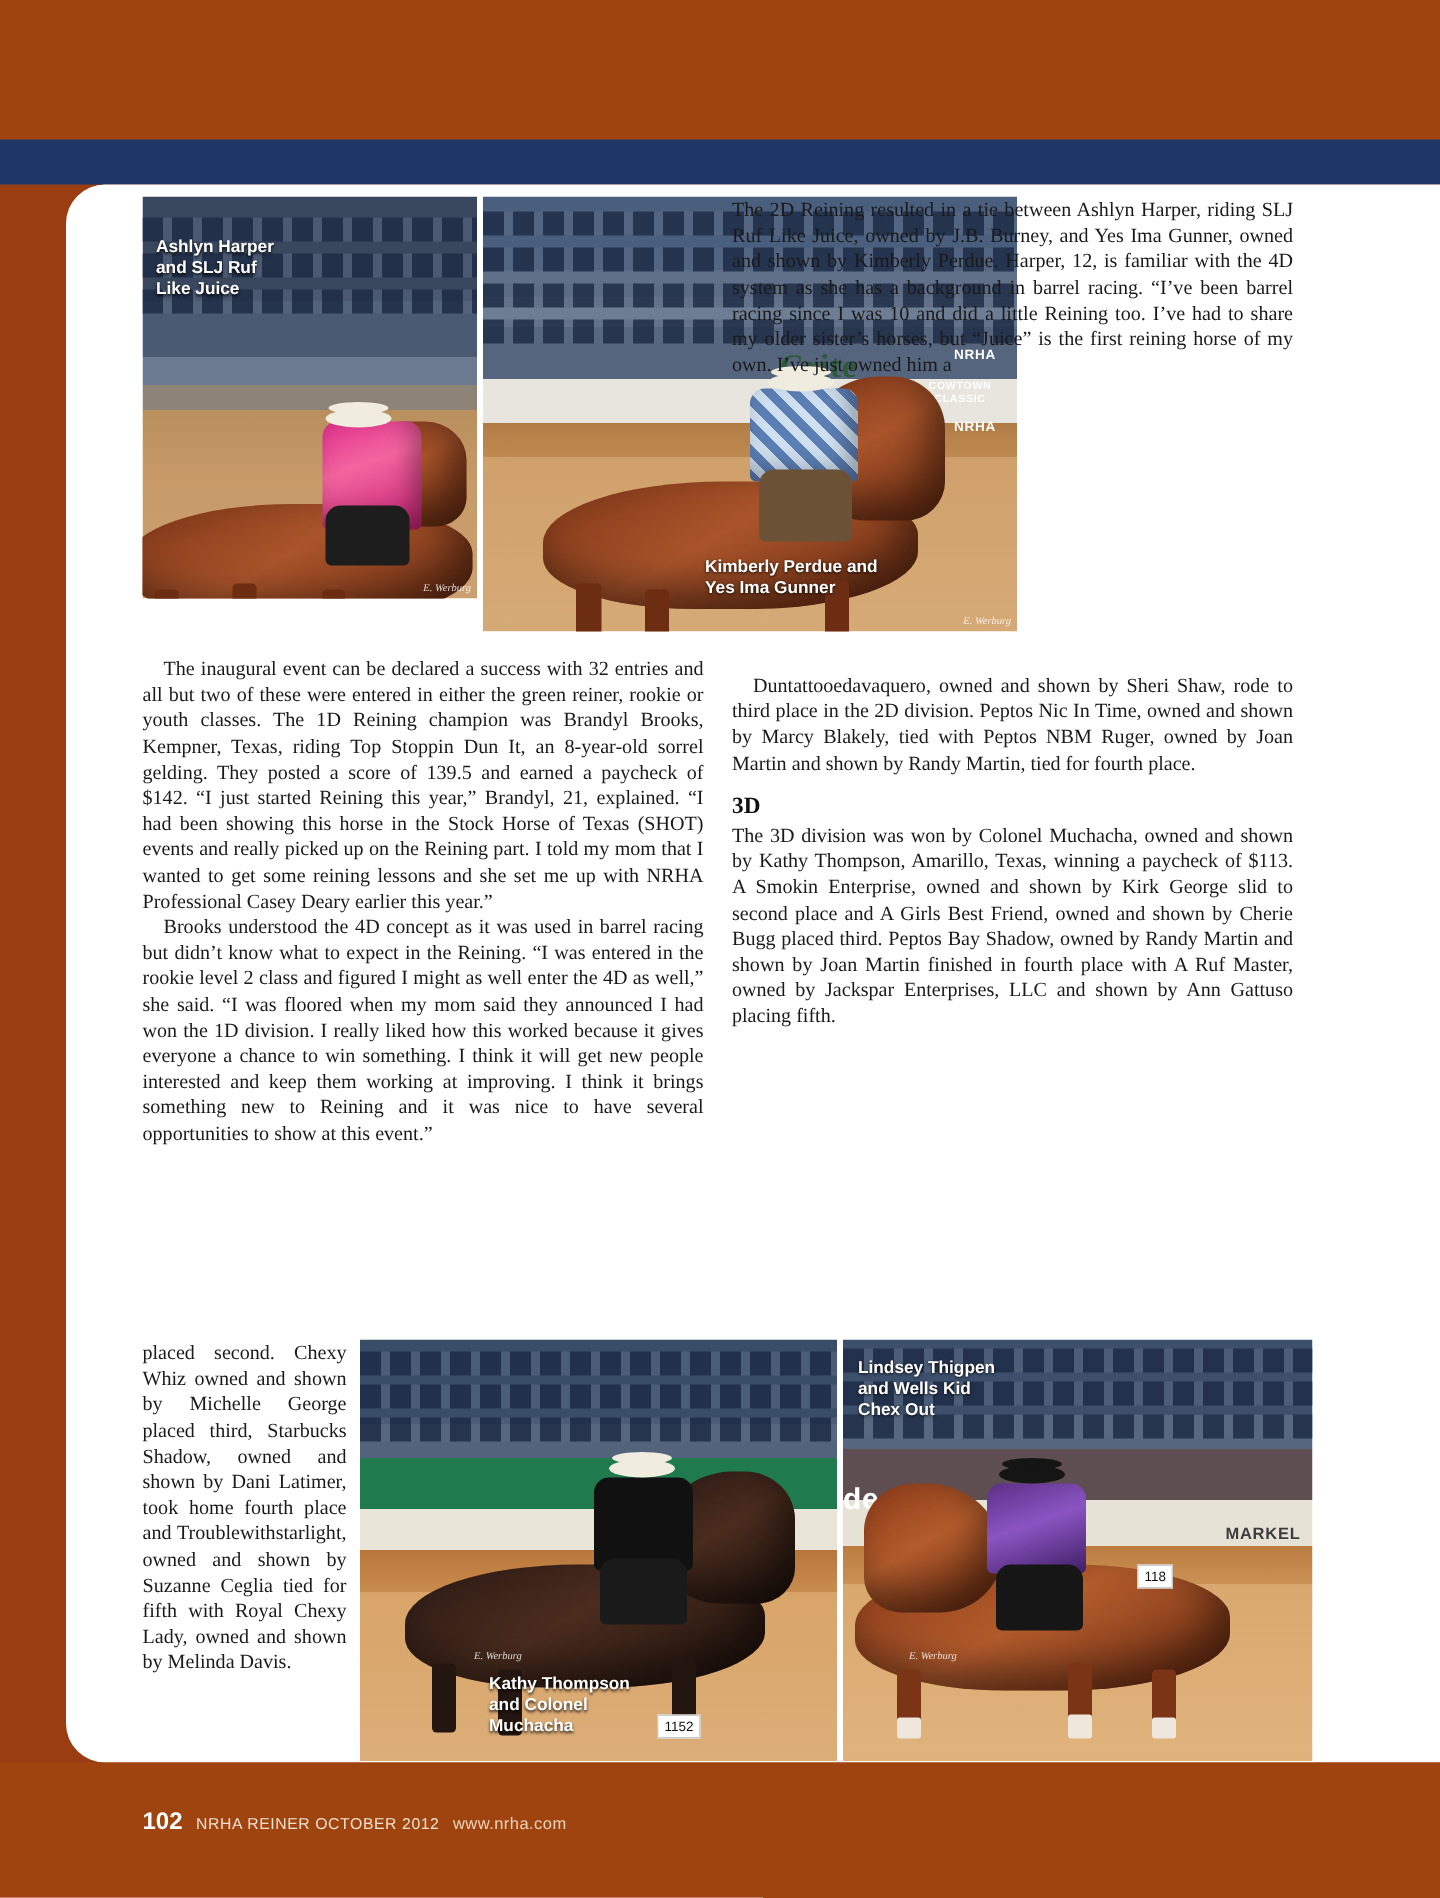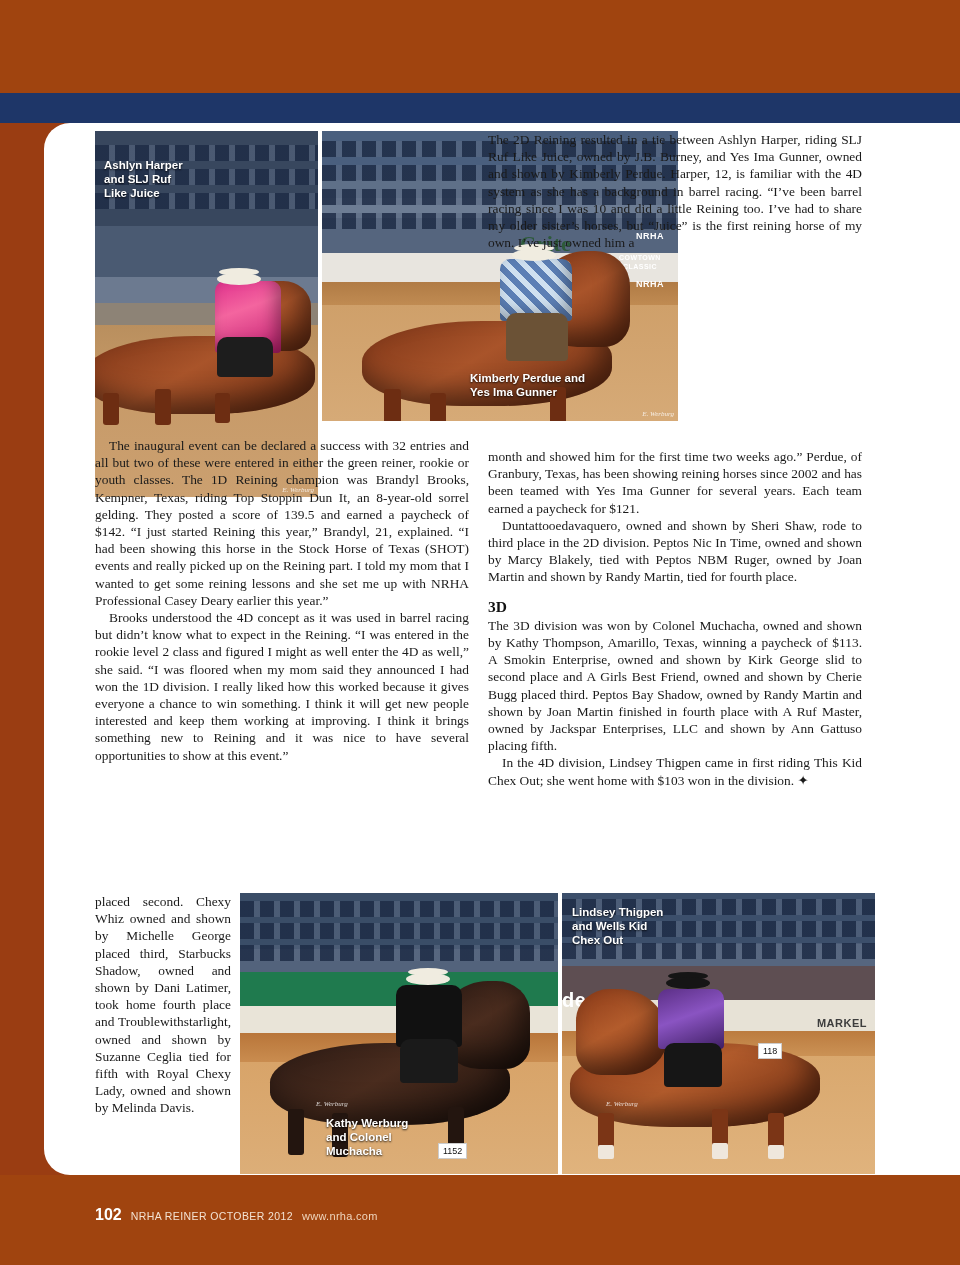--- a/index.html
+++ b/index.html
@@ -47,21 +47,21 @@
     position: absolute;
     left: 95px; top: 131px;
     width: 583px; height: 290px;
     display: flex;
     gap: 4px;
   }
   .photo {
     position: relative;
     overflow: hidden;
   }
-  .photo-a { width: 223px; height: 366px; }
+  .photo-a { width: 223px; height: 268px; }
   .photo-b { width: 356px; height: 290px; }
 
   
   .arena {
     position: absolute;
     inset: 0;
     background:
       linear-gradient(to bottom,
         #38475e 0%, #38475e 26%,
         #4a5a72 26%, #4a5a72 40%,
@@ -317,26 +317,24 @@
 Yes Ima Gunner</div>
     <div class="photog" style="right:4px; bottom:3px;">E. Werburg</div>
   </div>
 </div>
 
 <div class="col-right">
   <p style="text-indent:0;">The 2D Reining resulted in a tie between Ashlyn Harper, riding SLJ Ruf Like Juice, owned by J.B. Burney, and Yes Ima Gunner, owned and shown by Kimberly Perdue. Harper, 12, is familiar with the 4D system as she has a background in barrel racing. “I’ve been barrel racing since I was 10 and did a little Reining too. I’ve had to share my older sister’s horses, but “Juice” is the first reining horse of my own. I’ve just owned him a</p>
 </div>
 
 <div style="position:absolute; left:488px; top:448px; width:374px; font-size:13.4px; line-height:17.2px; text-align:justify; color:#1a1a1a;">
-  <p style="text-indent:0;">month and showed him for the first time two weeks ago.” Perdue, of Granbury, Texas, has been showing reining horses since 2002 and has been teamed with Yes Ima Gunner for several years. Each team earned a paycheck for $121.</p>
   <p>Duntattooedavaquero, owned and shown by Sheri Shaw, rode to third place in the 2D division. Peptos Nic In Time, owned and shown by Marcy Blakely, tied with Peptos NBM Ruger, owned by Joan Martin and shown by Randy Martin, tied for fourth place.</p>
   <div class="sec-spacer"></div>
   <h3 class="sec">3D</h3>
   <p style="text-indent:0;">The 3D division was won by Colonel Muchacha, owned and shown by Kathy Thompson, Amarillo, Texas, winning a paycheck of $113. A Smokin Enterprise, owned and shown by Kirk George slid to second place and A Girls Best Friend, owned and shown by Cherie Bugg placed third. Peptos Bay Shadow, owned by Randy Martin and shown by Joan Martin finished in fourth place with A Ruf Master, owned by Jackspar Enterprises, LLC and shown by Ann Gattuso placing fifth.</p>
-  <p>In the 4D division, Lindsey Thigpen came in first riding This Kid Chex Out; she went home with $103 won in the division. ✦</p>
 </div>
 
 <div class="col-left">
   <p class="first">The inaugural event can be declared a success with 32 entries and all but two of these were entered in either the green reiner, rookie or youth classes. The 1D Reining champion was Brandyl Brooks, Kempner, Texas, riding Top Stoppin Dun It, an 8-year-old sorrel gelding. They posted a score of 139.5 and earned a paycheck of $142. “I just started Reining this year,” Brandyl, 21, explained. “I had been showing this horse in the Stock Horse of Texas (SHOT) events and really picked up on the Reining part. I told my mom that I wanted to get some reining lessons and she set me up with NRHA Professional Casey Deary earlier this year.”</p>
   <p>Brooks understood the 4D concept as it was used in barrel racing but didn’t know what to expect in the Reining. “I was entered in the rookie level 2 class and figured I might as well enter the 4D as well,” she said. “I was floored when my mom said they announced I had won the 1D division. I really liked how this worked because it gives everyone a chance to win something. I think it will get new people interested and keep them working at improving. I think it brings something new to Reining and it was nice to have several opportunities to show at this event.”</p>
 </div>
 
 <div class="col-left-narrow">
   <p style="text-indent:0;">placed second. Chexy Whiz owned and shown by Michelle George placed third, Starbucks Shadow, owned and shown by Dani Latimer, took home fourth place and Troublewithstarlight, owned and shown by Suzanne Ceglia tied for fifth with Royal Chexy Lady, owned and shown by Melinda Davis.</p>
 </div>
@@ -353,21 +351,21 @@
     <div class="sign-text" style="left:212px; top:138px; font-size:12px; color:#8a8276;">ASSIC</div>
     <div class="horse horse-dark" style="left:30px; top:150px; width:240px; height:82px;"></div>
     <div class="horse horse-dark" style="left:198px; top:88px; width:92px; height:88px; border-radius:60% 40% 30% 50%;"></div>
     <div class="rider-body" style="left:156px; top:92px; width:66px; height:62px; background:#111111;"></div>
     <div class="rider-body" style="left:160px; top:146px; width:58px; height:44px; background:#1a1a1a;"></div>
     <div class="hat" style="left:166px; top:80px;"></div>
     <div class="leg dark" style="left:48px; top:216px; width:16px; height:46px;"></div>
     <div class="leg dark" style="left:92px; top:220px; width:16px; height:44px;"></div>
     <div class="leg dark" style="left:208px; top:214px; width:16px; height:48px;"></div>
     <div class="num-plate" style="left:198px; top:250px;">1152</div>
-    <div class="caption" style="left:86px; bottom:16px; white-space:pre-line;">Kathy Werburg
+    <div class="caption" style="left:86px; bottom:16px; white-space:pre-line;">Kathy Thompson
 and Colonel
 Muchacha</div>
     <div class="photog" style="left:76px; bottom:66px;">E. Werburg</div>
   </div>
 
   <div class="photo photo-d">
     <div class="arena d"></div>
     <div class="seat-row" style="top:6px"></div>
     <div class="seat-row" style="top:28px"></div>
     <div class="seat-row" style="top:50px"></div>

